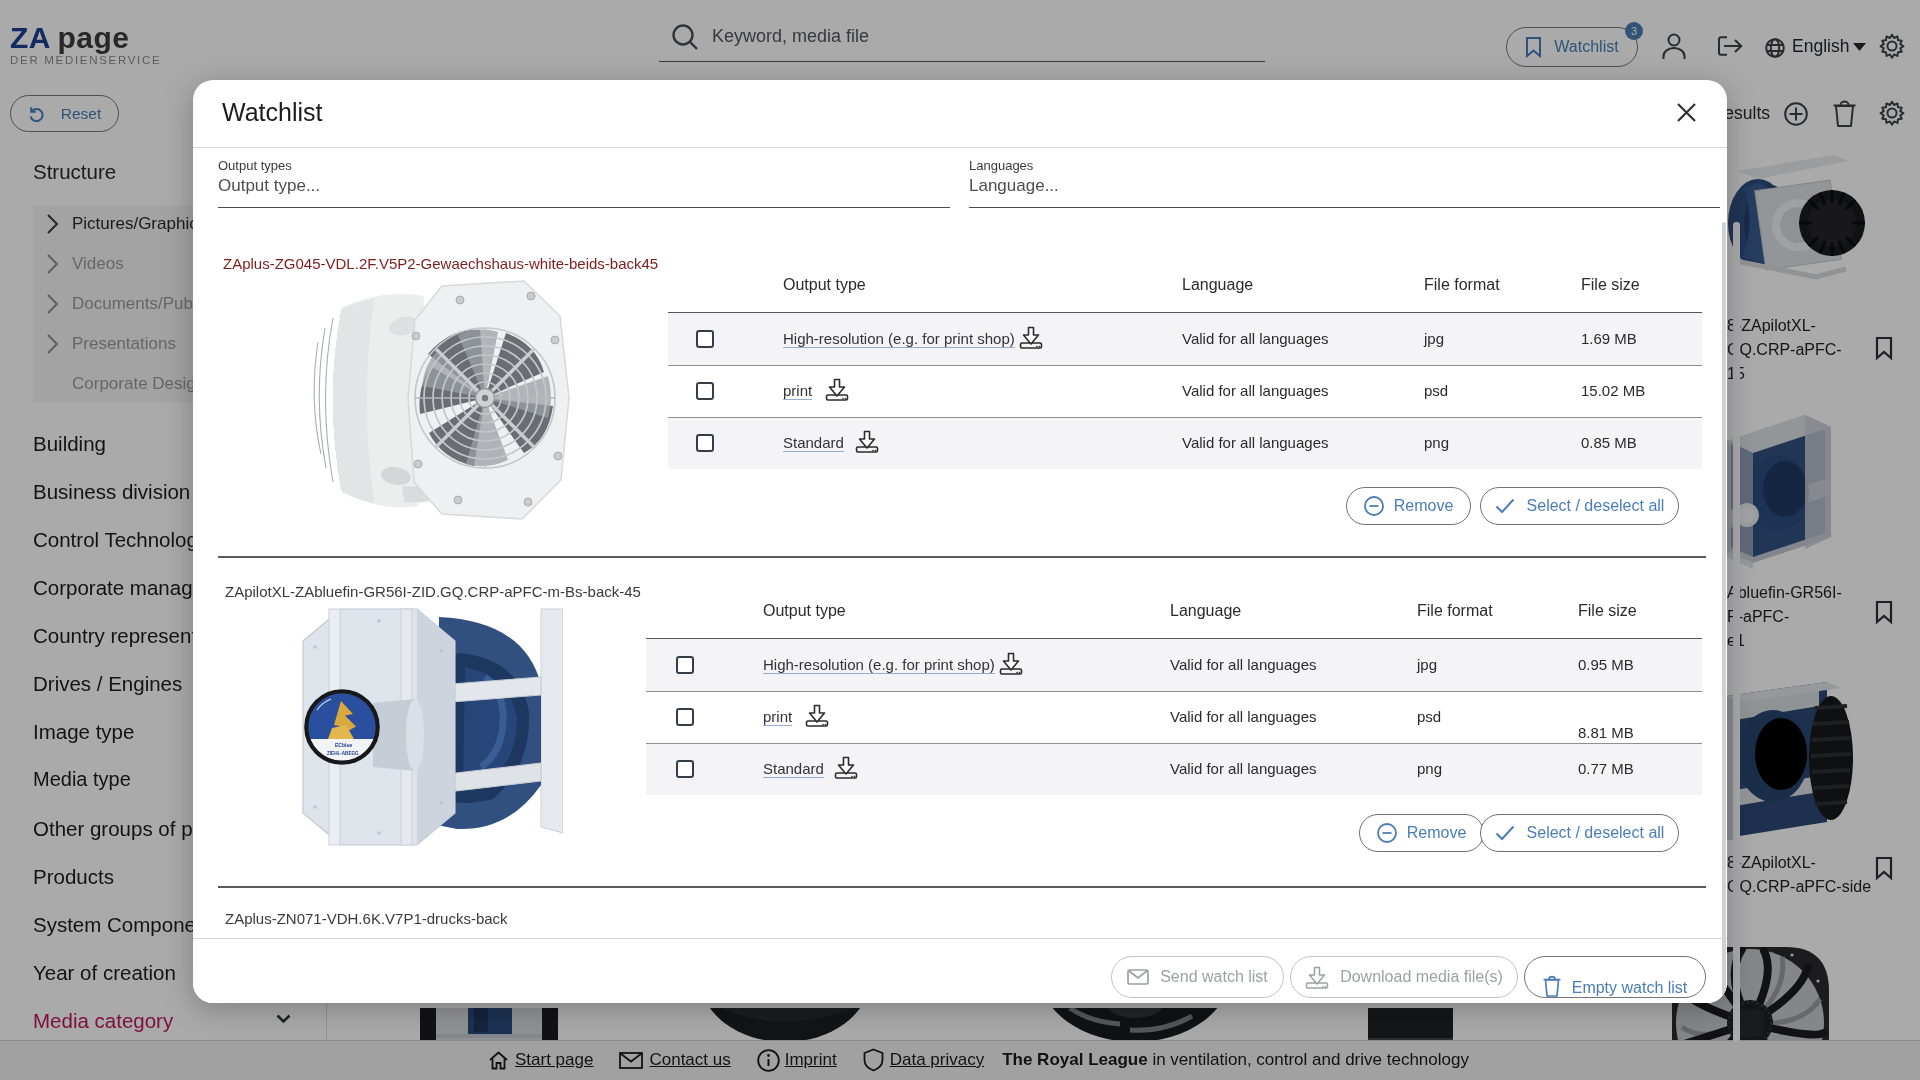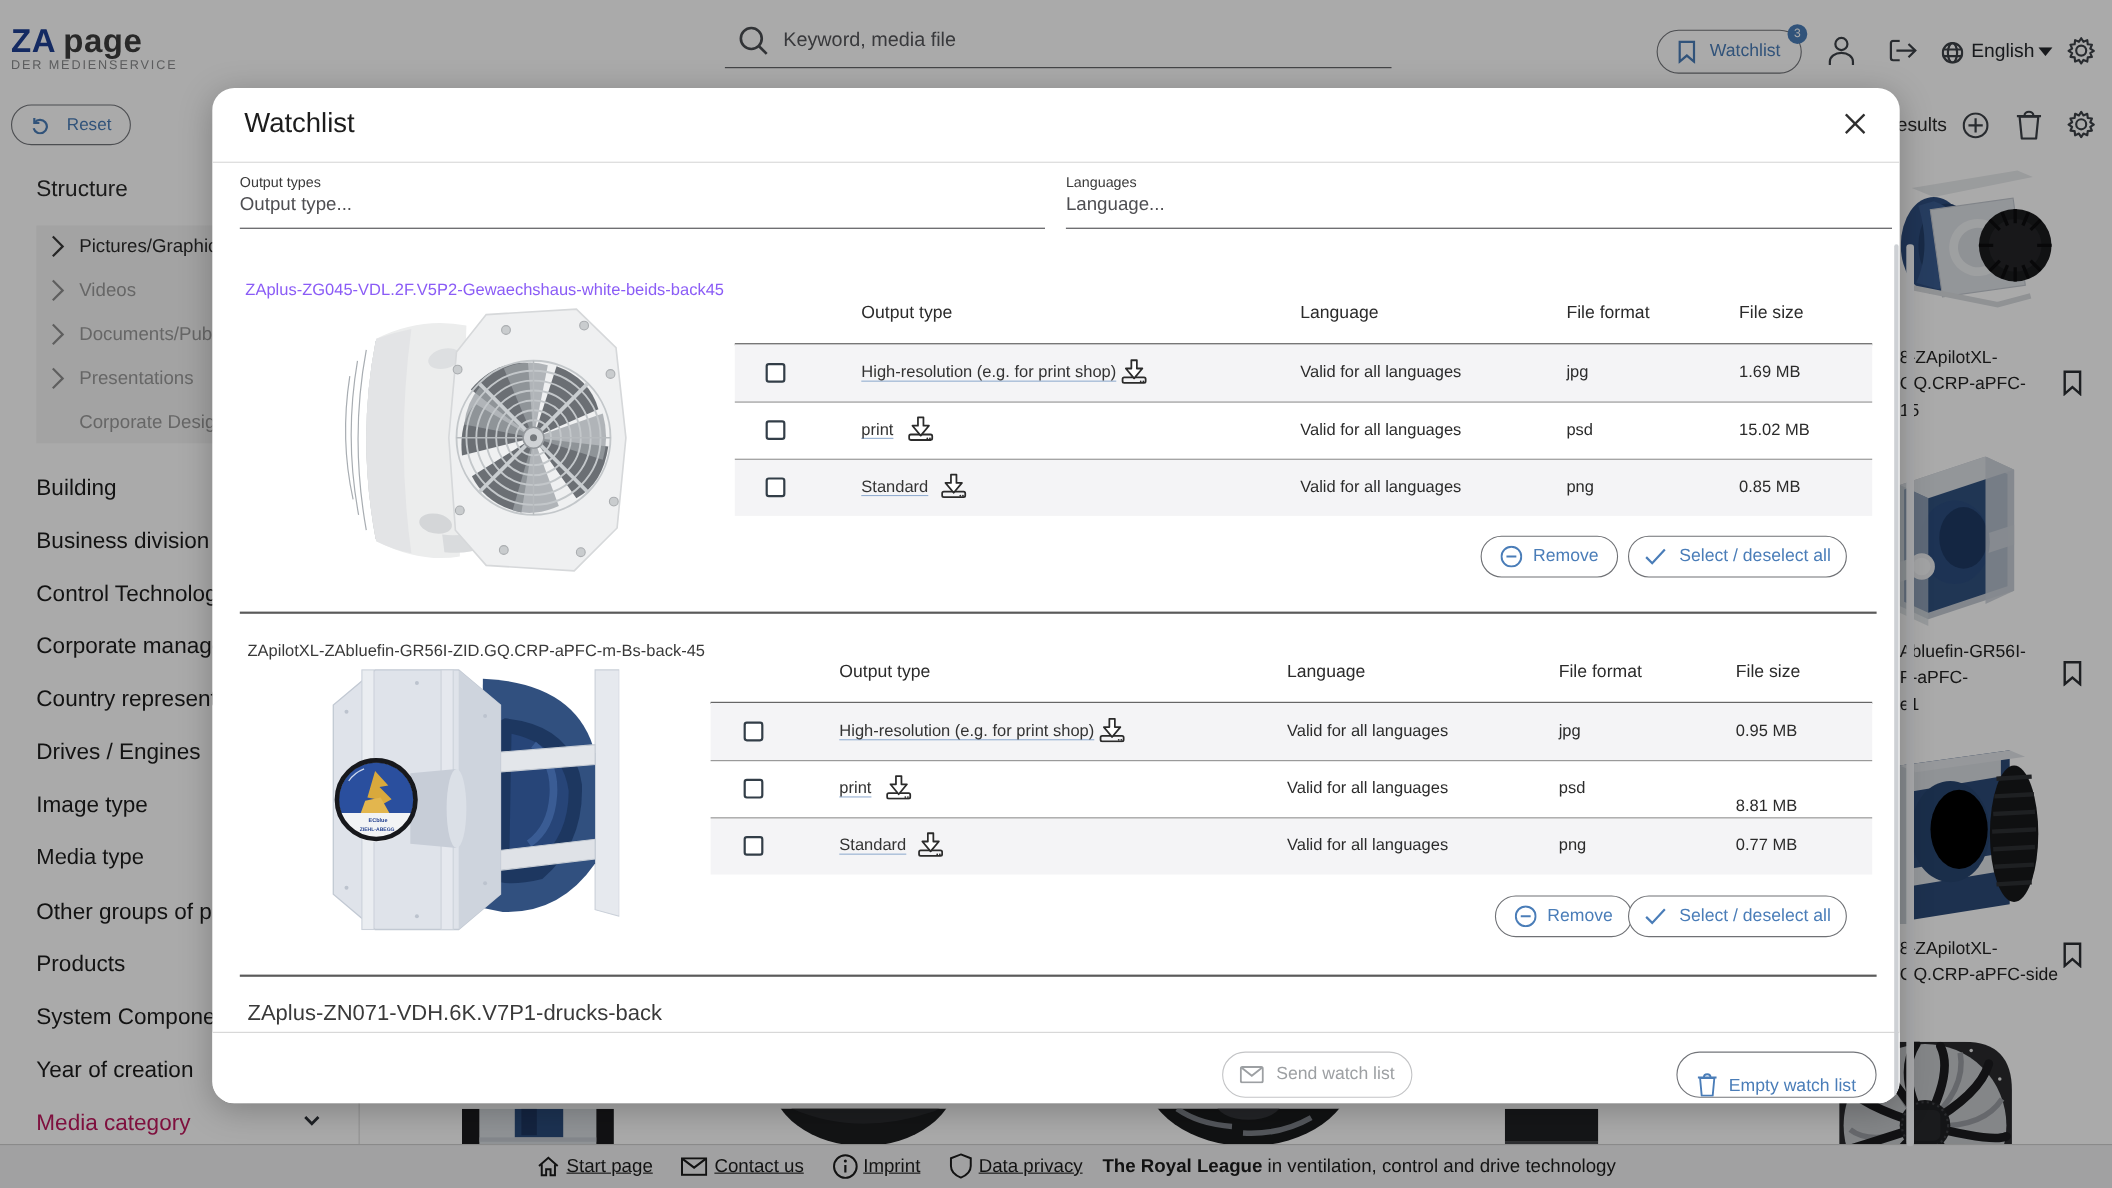--- a/index.html
+++ b/index.html
@@ -316,21 +316,21 @@
     </svg>
     <div class="abs" style="left:0;top:67px;width:1534px;height:1px;background:#d8d8d8;"></div>
 
     <div class="abs" style="left:25px;top:78px;font-size:13px;color:#3a3a3a;">Output types</div>
     <div class="abs" style="left:25px;top:96px;font-size:17px;color:#4e4e52;">Output type...</div>
     <div class="abs" style="left:25px;top:127px;width:732px;height:1px;background:#4c4c50;"></div>
     <div class="abs" style="left:776px;top:78px;font-size:13px;color:#3a3a3a;">Languages</div>
     <div class="abs" style="left:776px;top:96px;font-size:17px;color:#4e4e52;">Language...</div>
     <div class="abs" style="left:776px;top:127px;width:751px;height:1px;background:#4c4c50;"></div>
 
-    <div class="abs" style="left:30px;top:175px;font-size:15px;color:#8b5cf6;">ZAplus-ZG045-VDL.2F.V5P2-Gewaechshaus-white-beids-back45</div>
+    <div class="abs" style="left:30px;top:175px;font-size:15px;color:#7f1d1d;">ZAplus-ZG045-VDL.2F.V5P2-Gewaechshaus-white-beids-back45</div>
     <div class="abs" style="left:115px;top:198px;width:262px;height:247px;">
       <svg width="262" height="247" viewBox="0 0 262 247">
 
         <g stroke="#a8adb2" stroke-width="1.1" fill="none">
           <path d="M10 64 q-9 58 3 112"></path>
           <path d="M17 50 q-12 70 1 140"></path>
           <path d="M25 40 q-15 80 0 164"></path>
           <path d="M34 32 q-17 88 0 180"></path>
         </g>
 
@@ -532,30 +532,39 @@
       <span style="font-size:16px;color:#4a7db8;">Remove</span>
     </div>
     <div class="pill" style="left:1287px;top:734px;width:199px;height:38px;border-color:#6f7175;">
       <svg width="20" height="16" viewBox="0 0 20 16" style="margin-right:12px;">
         <path d="M1.5 8.5 l5.5 5.5 L18.5 1.5" fill="none" stroke="#4a7db8" stroke-width="2"></path>
       </svg>
       <span style="font-size:16px;color:#4a7db8;">Select / deselect all</span>
     </div>
     <div class="abs" style="left:25px;top:806px;width:1488px;height:1.5px;background:#5a5a5a;"></div>
 
-    <div class="abs" style="left:32px;top:830px;font-size:20px;color:#3a3a3a;">ZAplus-ZN071-VDH.6K.V7P1-drucks-back</div>
+    <div class="abs" style="left:32px;top:830px;font-size:15px;color:#3a3a3a;">ZAplus-ZN071-VDH.6K.V7P1-drucks-back</div>
 
     <div class="abs" style="left:0;top:858px;width:1534px;height:65px;background:#fff;"></div>
     <div class="abs" style="left:0;top:858px;width:1534px;height:1px;background:#d4d4d4;"></div>
     <div class="pill" style="left:918px;top:876px;width:173px;height:42px;border-color:#c3c4c6;">
       <svg width="22" height="16" viewBox="0 0 22 16" style="margin-right:11px;">
         <rect x="1" y="1" width="20" height="14" rx="1.5" fill="none" stroke="#9da0a3" stroke-width="1.7"></rect>
         <path d="M1.5 1.5 L11 9 L20.5 1.5" fill="none" stroke="#9da0a3" stroke-width="1.7"></path>
       </svg>
       <span style="font-size:16px;color:#9da0a3;">Send watch list</span>
+    </div>
+    <div class="pill" style="left:1097px;top:876px;width:228px;height:42px;border-color:#c3c4c6;">
+      <svg width="24" height="23" viewBox="0 0 24 23" style="margin-right:11px;">
+        <rect x="1.5" y="17" width="21" height="5" rx="1.5" fill="none" stroke="#9da0a3" stroke-width="1.5"></rect>
+        <path d="M9.5 1.5 h5 v7.5 h5 l-7.5 9 -7.5 -9 h5 z" fill="#fff" stroke="#9da0a3" stroke-width="1.5" stroke-linejoin="round"></path>
+        <circle cx="18" cy="20.6" r="0.8" fill="#9da0a3"></circle>
+          <circle cx="20.4" cy="20.6" r="0.8" fill="#9da0a3"></circle>
+      </svg>
+      <span style="font-size:16px;color:#9da0a3;">Download media file(s)</span>
     </div>
     <div class="pill" style="left:1331px;top:876px;width:182px;height:42px;border-color:#73757a;align-items:flex-end;">
       <svg width="18" height="22" viewBox="0 0 18 22" style="margin-right:11px;">
         <path d="M2.5 5 l1.5 16 h10 l1.5 -16 z" fill="none" stroke="#4a7db8" stroke-width="1.7" stroke-linejoin="round"></path>
         <line x1="0.5" y1="4.5" x2="17.5" y2="4.5" stroke="#4a7db8" stroke-width="1.7"></line>
         <path d="M6 4.2 a3 2.6 0 0 1 6 0" fill="none" stroke="#4a7db8" stroke-width="1.7"></path>
       </svg>
       <span style="font-size:16px;color:#4a7db8;">Empty watch list</span>
     </div>
 

